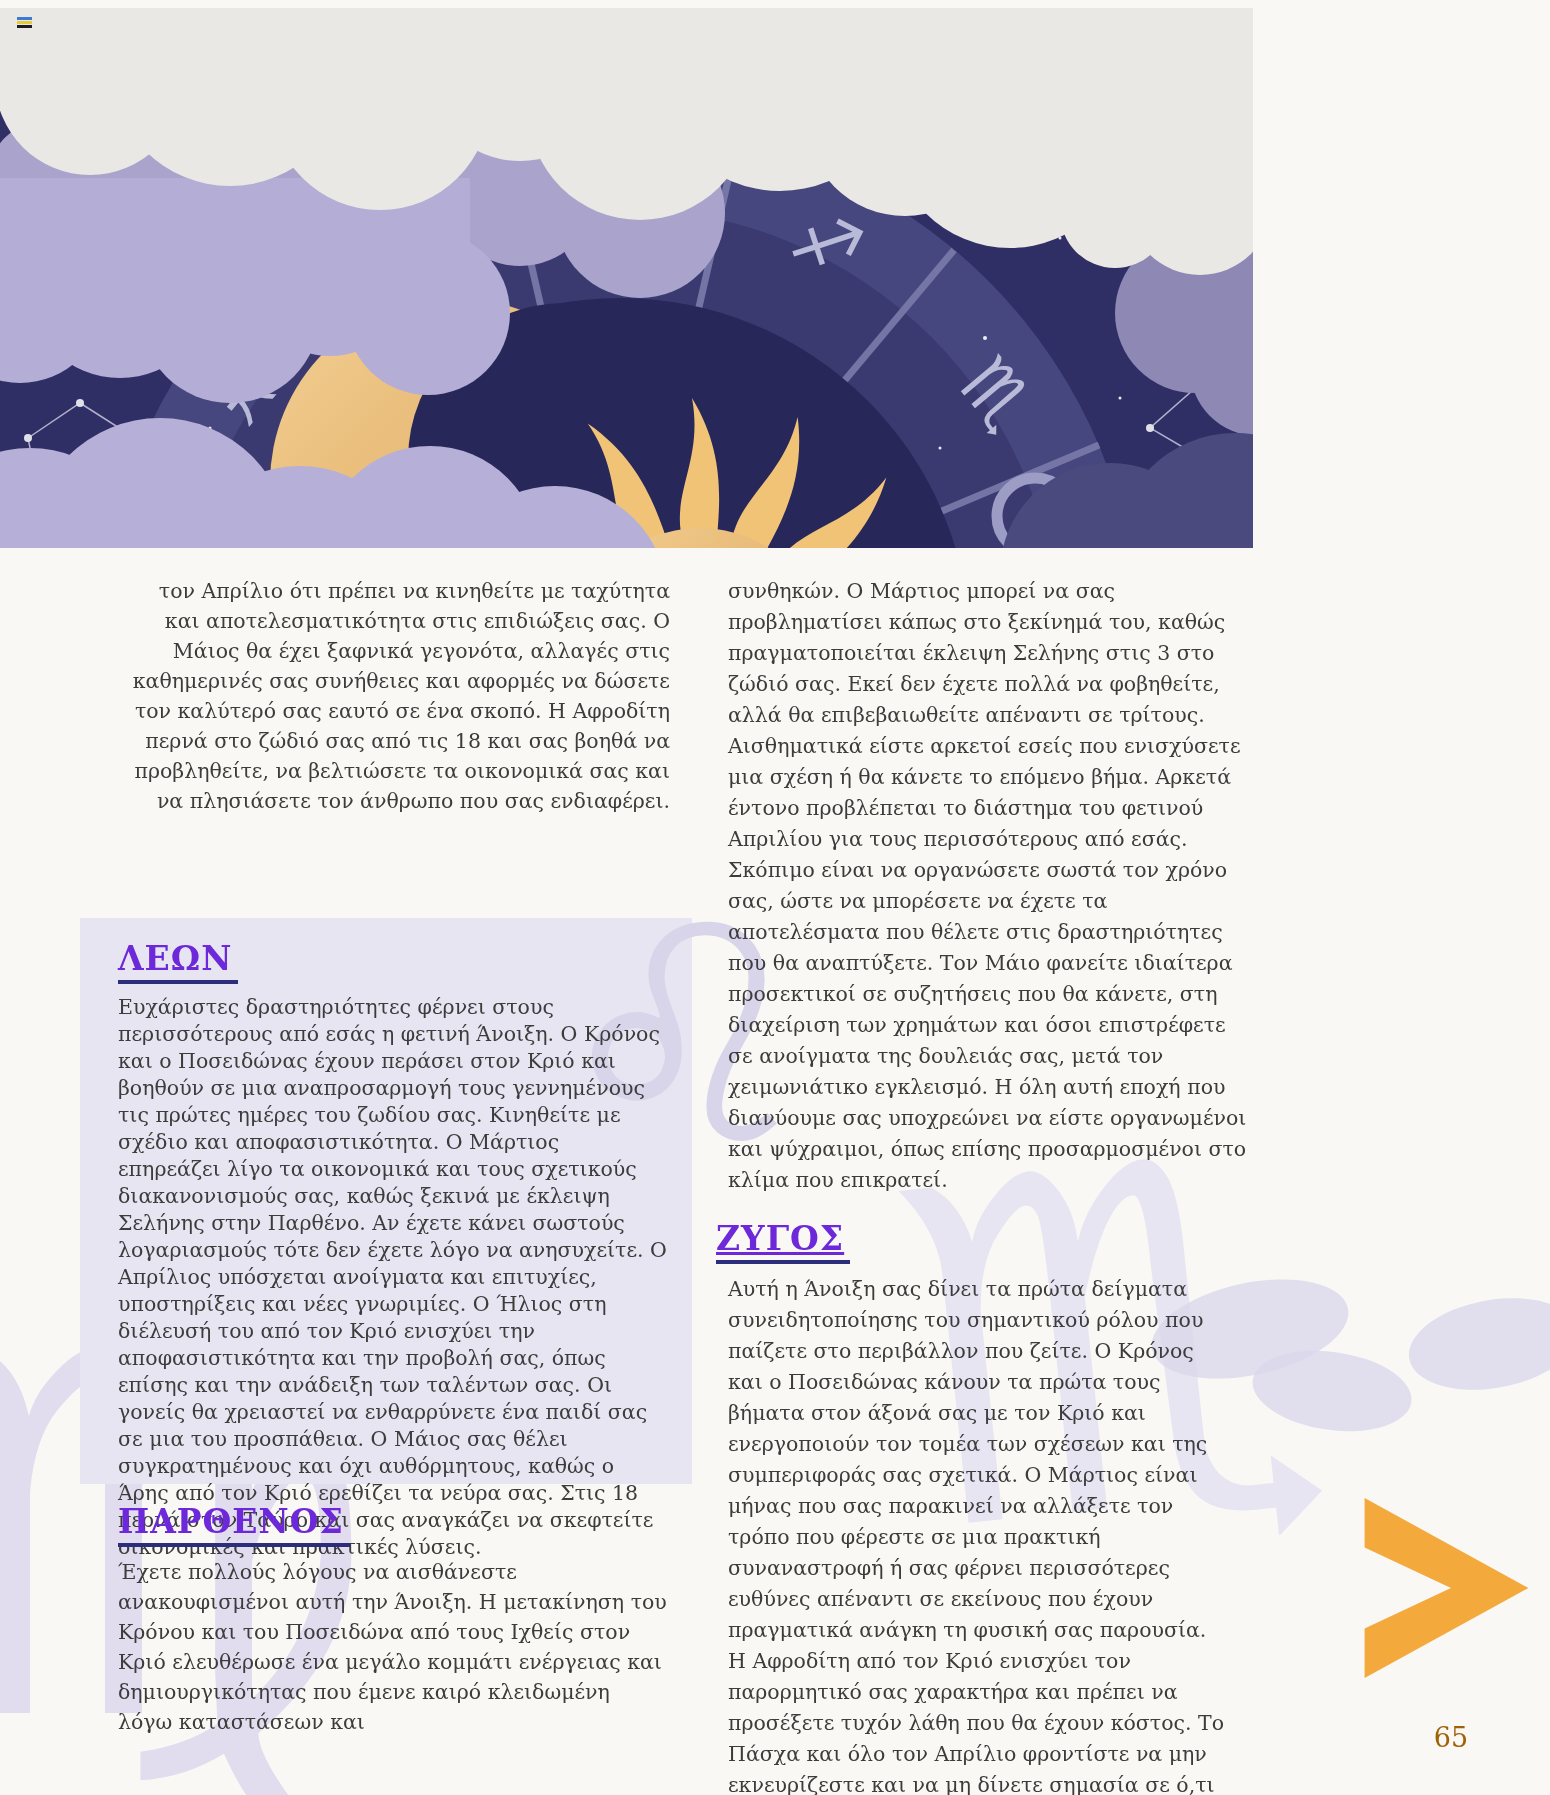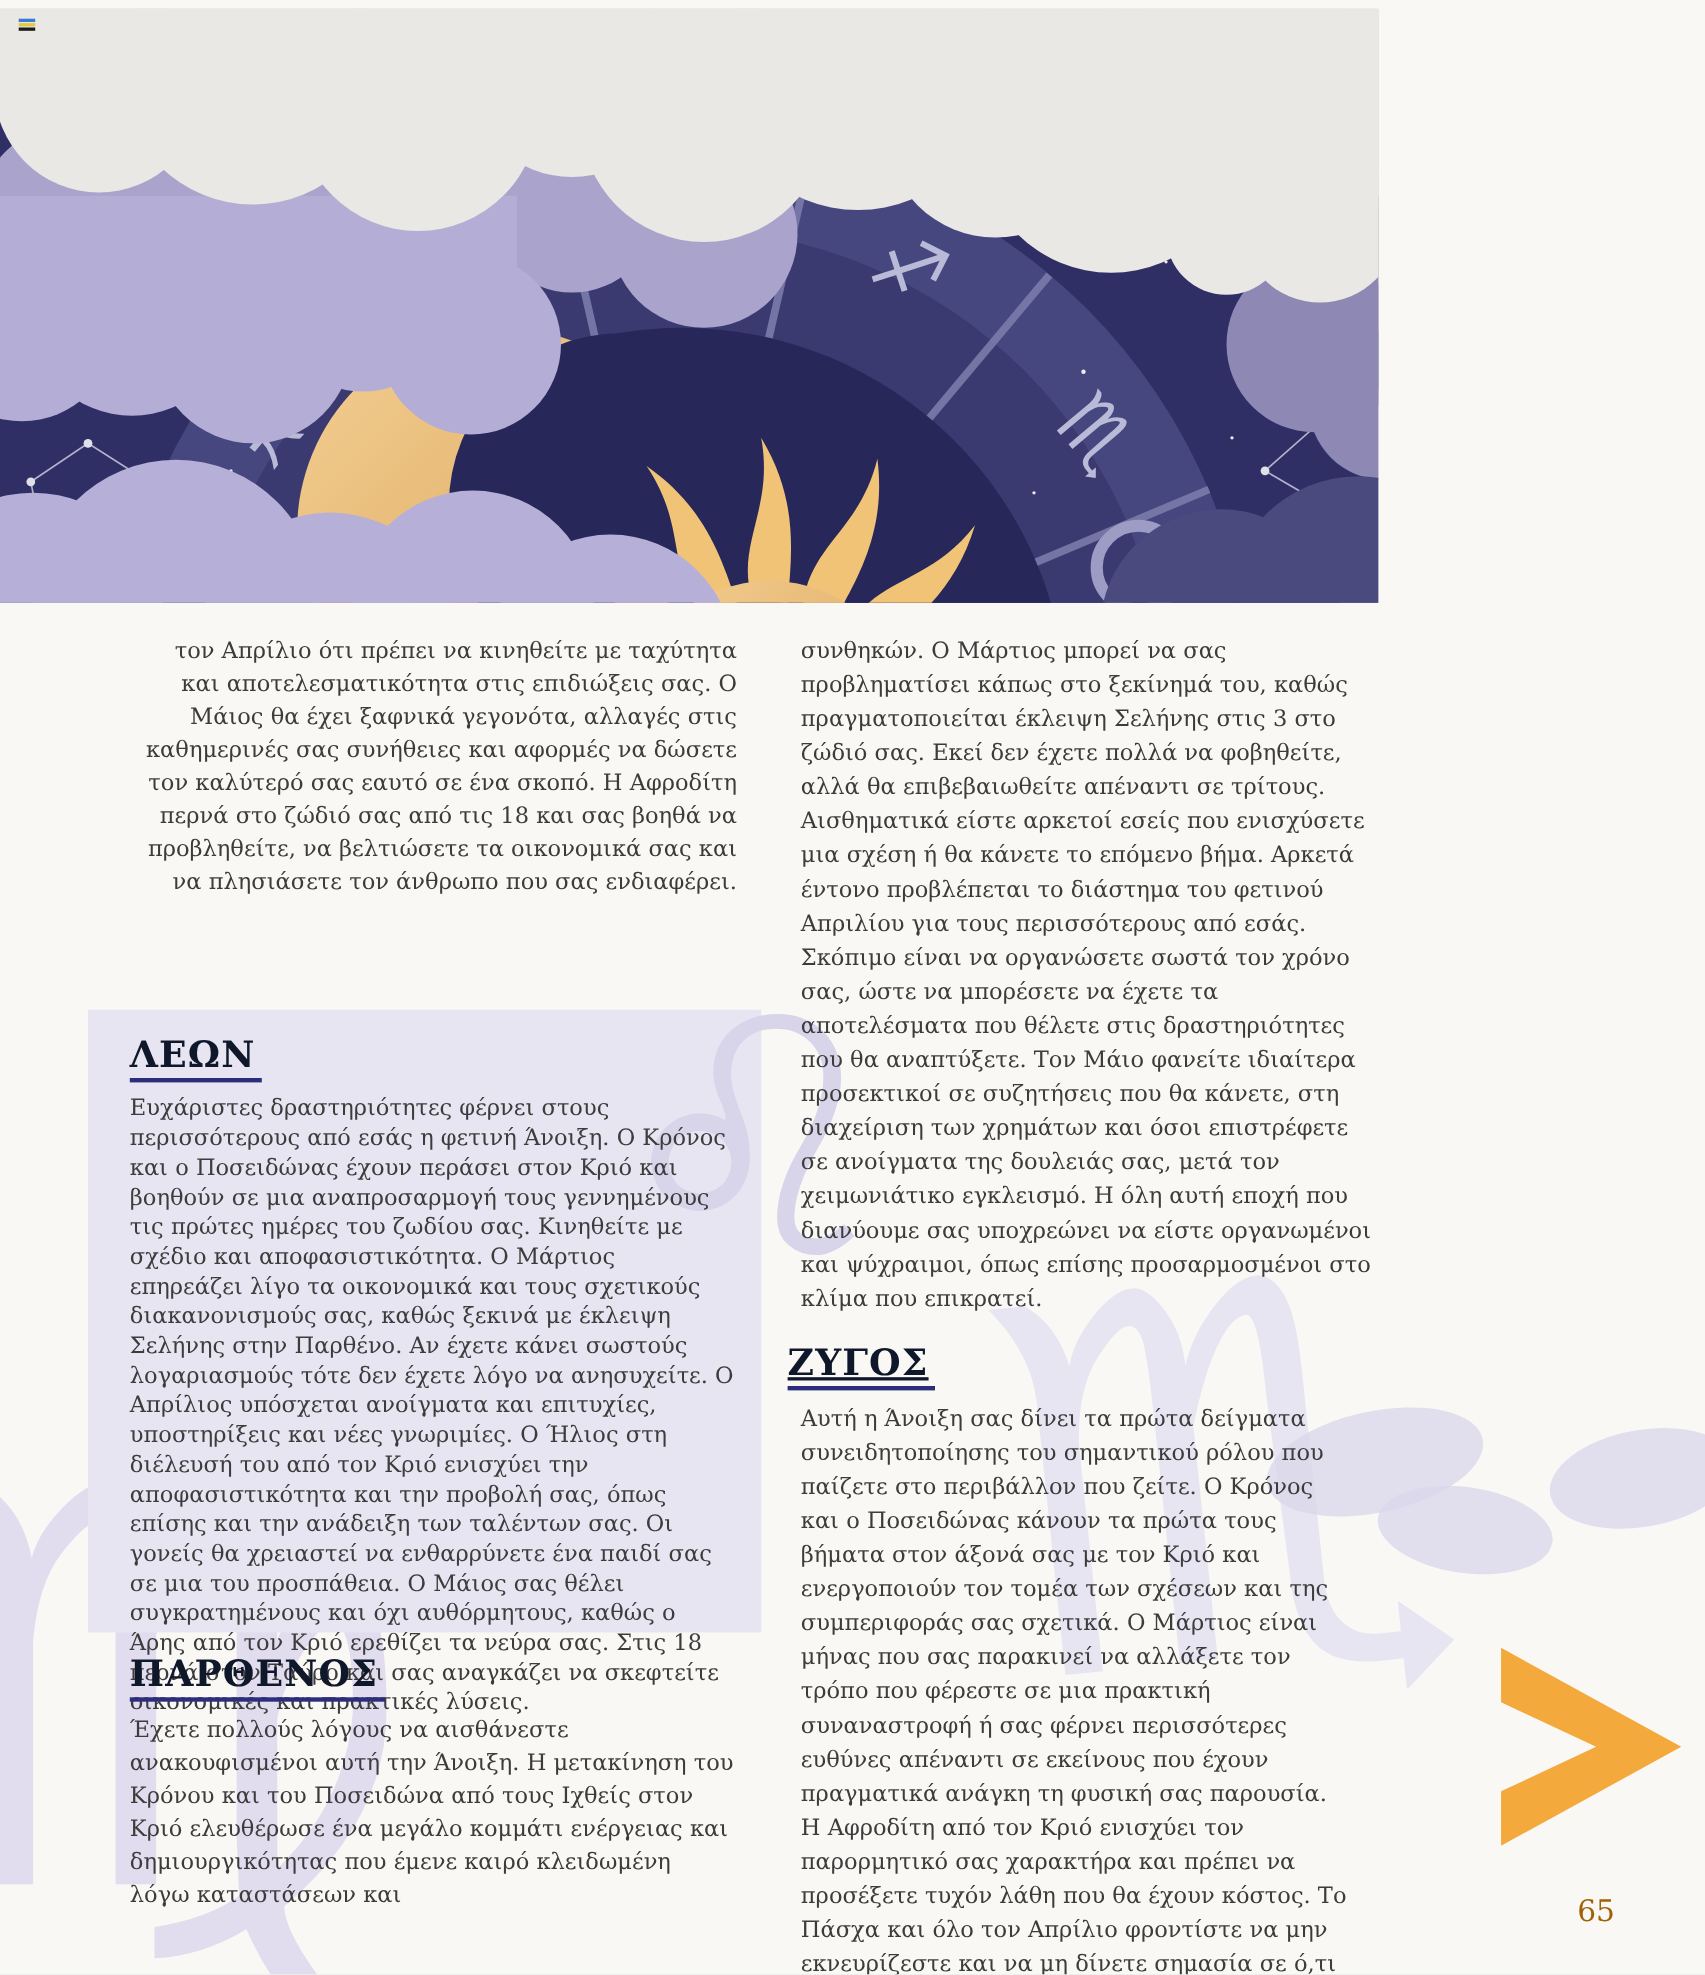--- a/index.html
+++ b/index.html
@@ -26,21 +26,21 @@
   .body-text{font-size:20.5px;line-height:30px;margin:0;z-index:4;}
   .abs{position:absolute;}
   .col-left-intro{left:118px;top:576px;width:552px;z-index:4;text-align:right;}
   .panel{left:80px;top:918px;width:612px;height:566px;background:#e7e5f1;z-index:2;
          box-sizing:border-box;padding:24px 24px 0 38px;}
   .panel .wm-leo{position:absolute;left:470px;top:-30px;font-size:300px;
          font-family:"DejaVu Sans",sans-serif;color:#d8d4e9;z-index:0;line-height:1;}
   .panel-inner{position:relative;z-index:2;}
   .panel .body-text{line-height:27px;}
   .h-title{
-    display:inline-block;font-size:33px;font-weight:bold;color:#0f172a;
+    display:inline-block;font-size:33px;font-weight:bold;color:#6d28d9;
     letter-spacing:1px;border-bottom:4px solid #2c2e7b;padding:0 6px 3px 0;
     margin:0 0 10px 0;line-height:1.05;
   }
   .col-virgo{left:118px;top:1505px;width:552px;z-index:4;}
   .col-right{left:716px;top:576px;width:540px;z-index:4;}
   .col-right .body-text{line-height:31px;margin-left:12px;}
   .libra-head{margin-top:26px;text-decoration:underline;}
   .libra-body{width:502px;}
   
   .chevron{position:absolute;left:1358px;top:1498px;z-index:3;}

